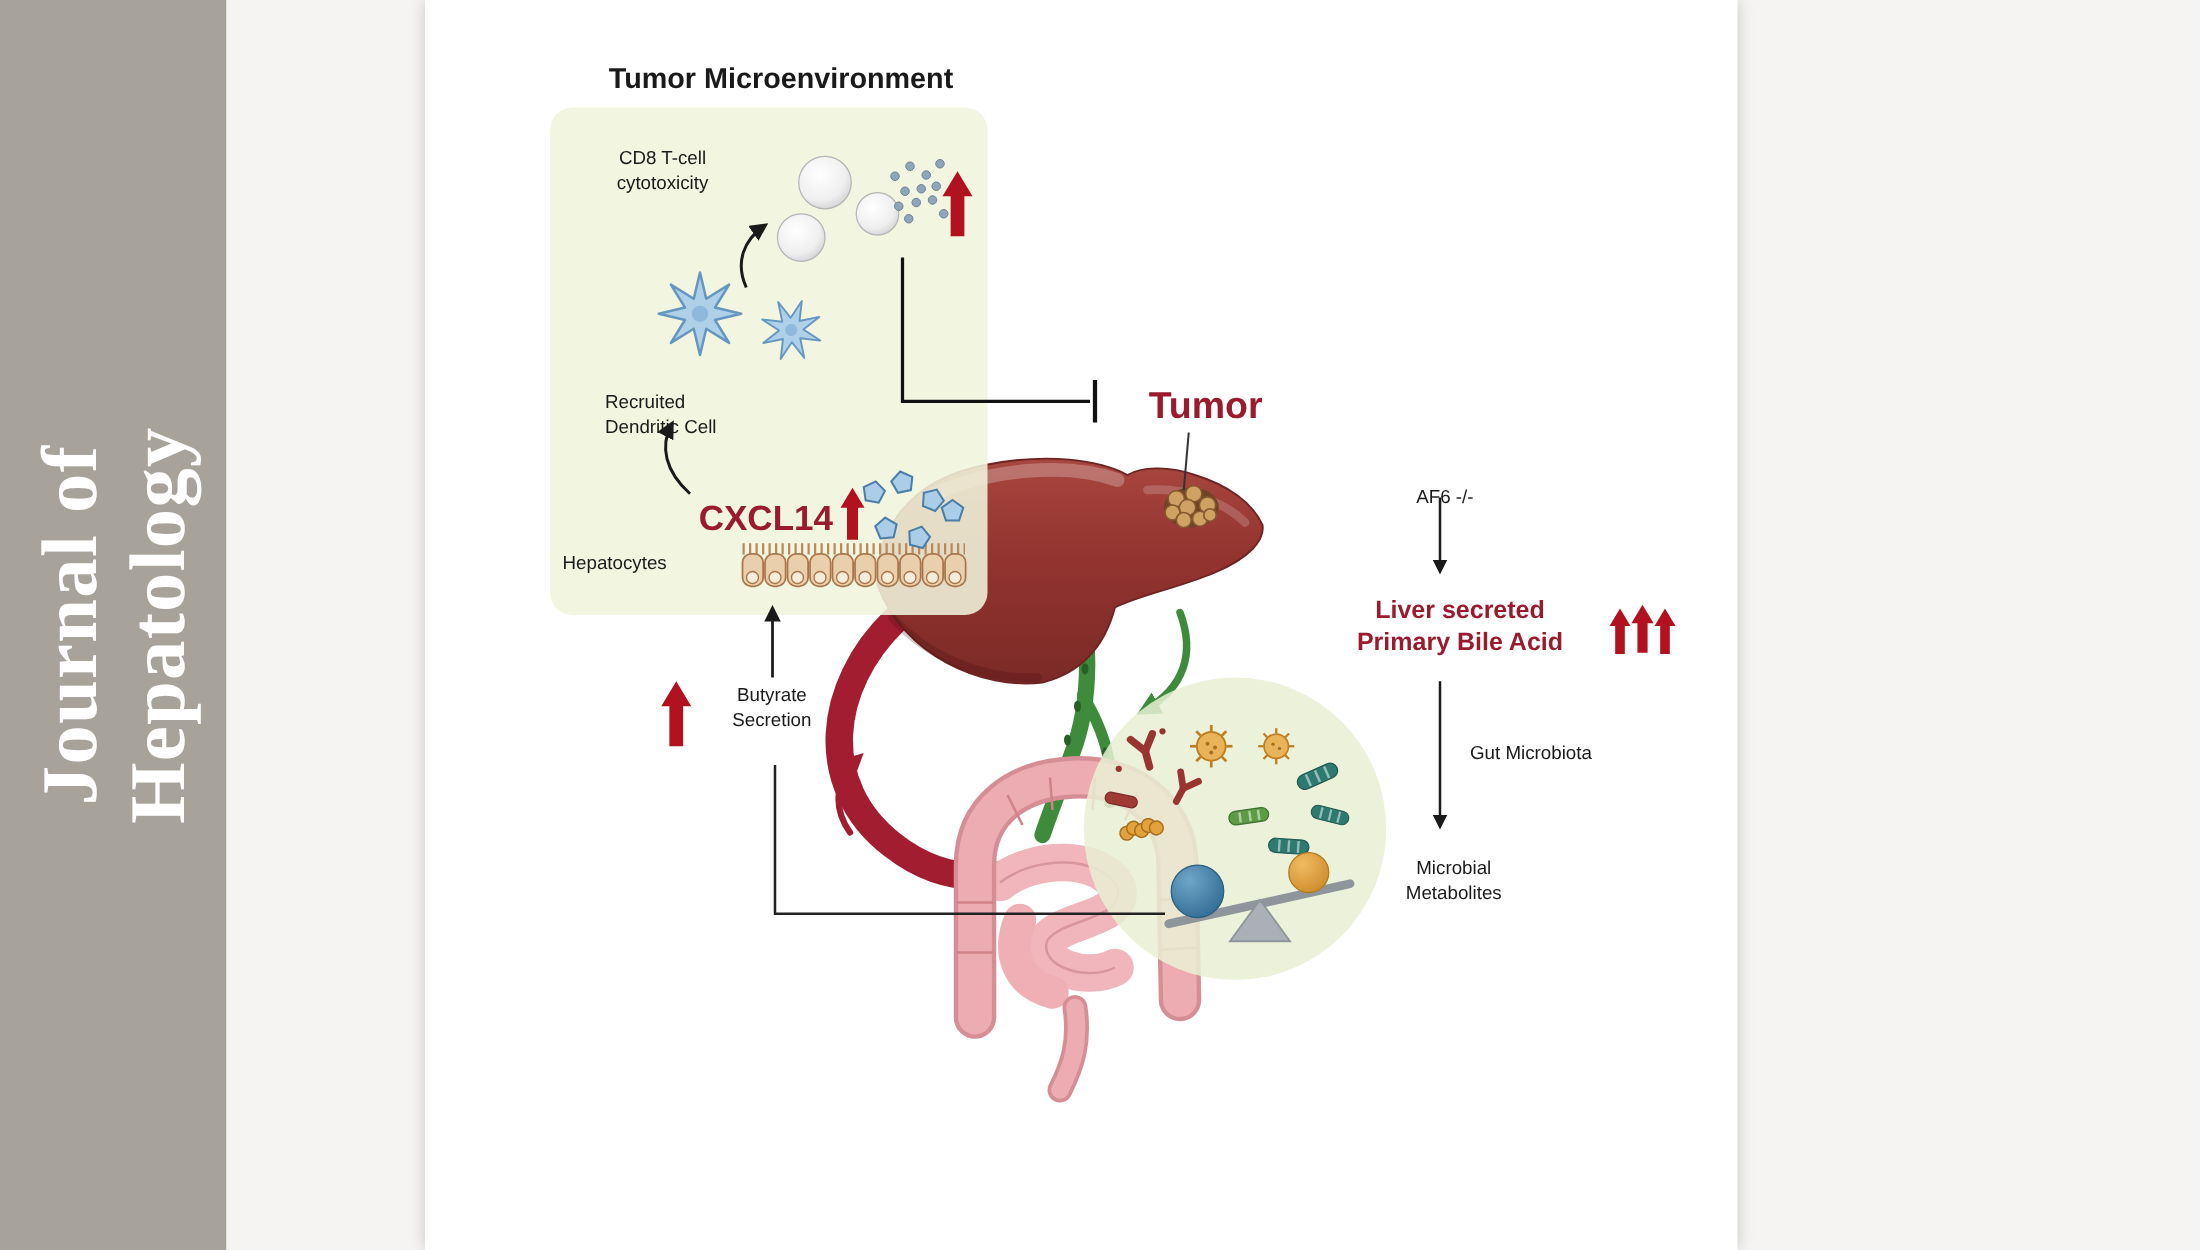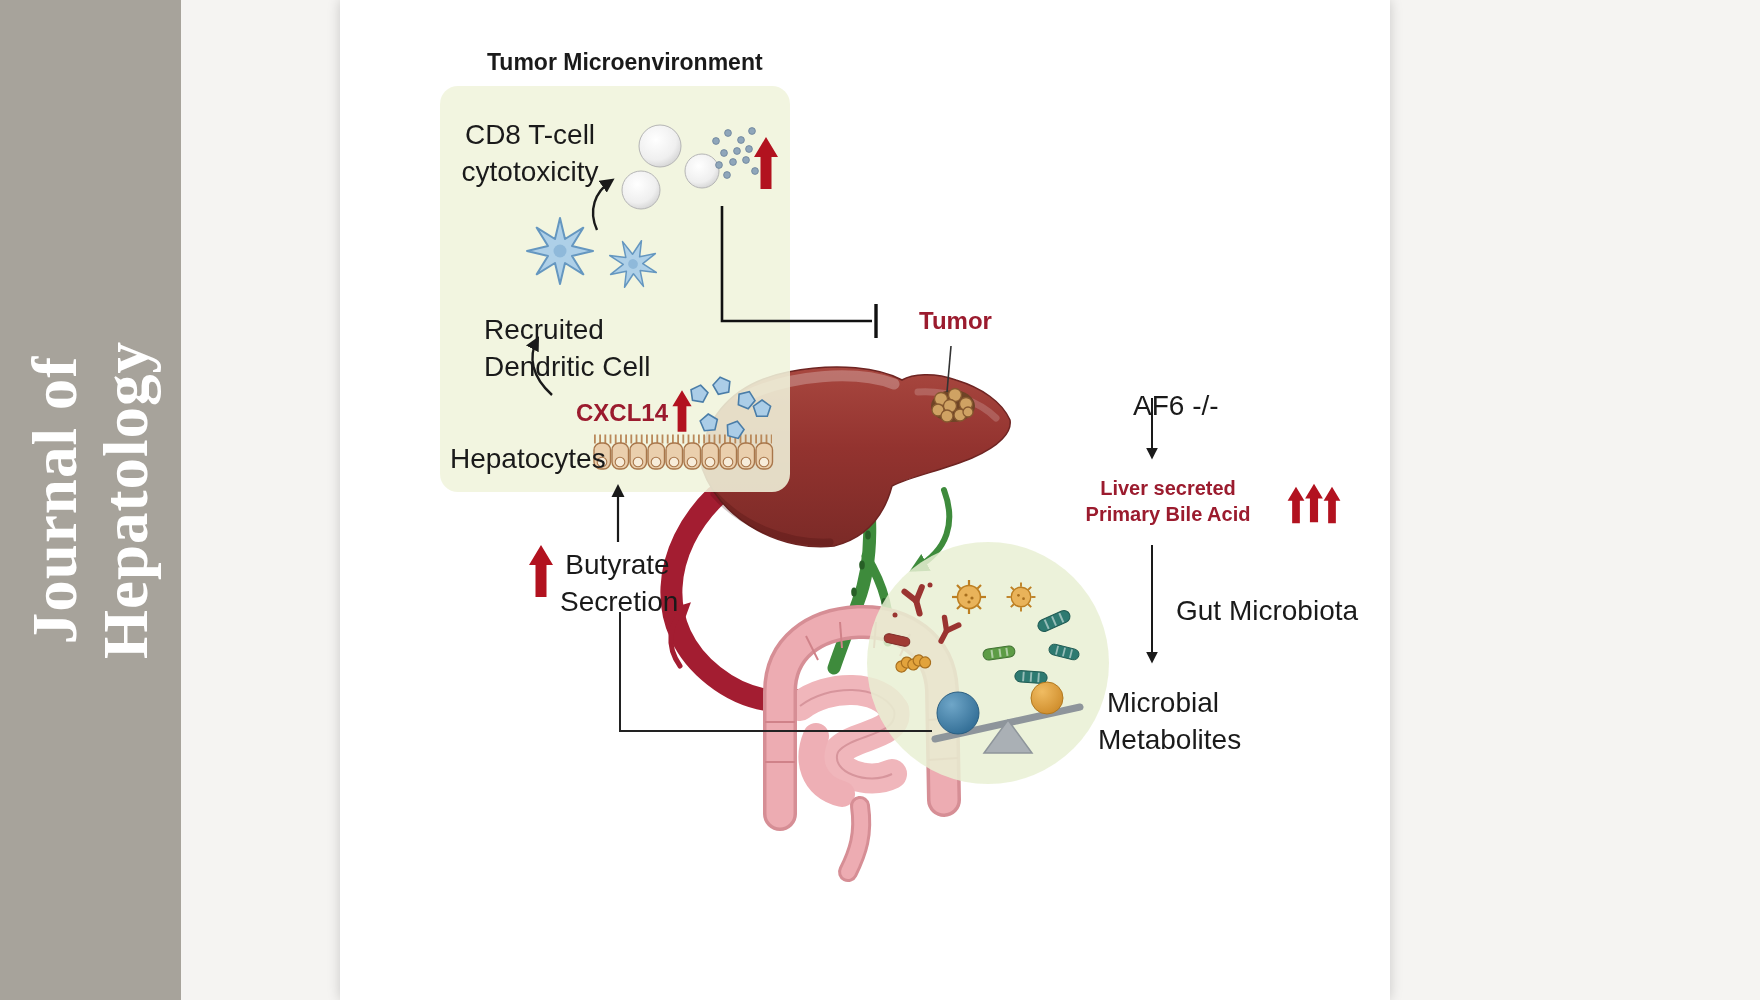--- a/index.html
+++ b/index.html
@@ -6,21 +6,21 @@
   .page { position:relative; width:1760px; height:1000px; background:#f5f4f2; overflow:hidden;
           font-family:"Liberation Sans", sans-serif; }
   .banner { position:absolute; left:0; top:0; width:181px; height:1000px; background:#a7a39b; }
   .banner-text { position:absolute; left:50%; top:50%;
           transform:translate(-50%,-50%) rotate(-90deg);
           color:#ffffff; font-family:"Liberation Serif", serif; font-weight:bold;
           font-size:63px; line-height:1.12; text-align:center; white-space:nowrap; letter-spacing:1px; }
   .panel { position:absolute; left:340px; top:0; width:1050px; height:1000px; background:#ffffff;
           box-shadow:0 0 12px rgba(0,0,0,0.18); }
   .art { position:absolute; left:0; top:0; }
-  .lbl { position:absolute; color:#1a1a1a; font-size:28px; line-height:1.32; }
+  .lbl { position:absolute; color:#1a1a1a; font-size:15px; line-height:1.32; }
   .bold { font-weight:bold; }
   .red  { color:#9b1b2e; }
   .center { text-align:center; }
 </style>
 </head>
 <body>
 
 <div class="page">
 
   <div class="banner">
@@ -321,25 +321,25 @@
   <div class="lbl center" style="left:455px; top:117px; width:150px;">
     <div>CD8 T-cell</div>
     <div>cytotoxicity</div>
   </div>
 
   <div class="lbl" style="left:484px; top:277px;margin-top:35px;">
     <div>Recruited</div>
     <div>Dendritic Cell</div>
   </div>
 
-  <div class="lbl bold red" style="left:559px; top:397px; font-size:24px;margin-left:17px;">CXCL14</div>
+  <div class="lbl bold red" style="left:559px; top:397px; font-size:28px;">CXCL14</div>
 
   <div class="lbl" style="left:450px; top:441px;">Hepatocytes</div>
 
-  <div class="lbl bold red" style="left:919px; top:305px; font-size:24px;">Tumor</div>
+  <div class="lbl bold red" style="left:919px; top:305px; font-size:30px;">Tumor</div>
 
   <div class="lbl center" style="left:560px; top:547px; width:115px;">
     <div>Butyrate</div>
     <div>Secretion</div>
   </div>
 
   <div class="lbl" style="left:1133px; top:369px;margin-top:19px;">AF6 -/-</div>
 
   <div class="lbl bold red center" style="left:1058px; top:475px; width:220px; font-size:20px; line-height:1.3;">
     <div>Liver secreted</div>

